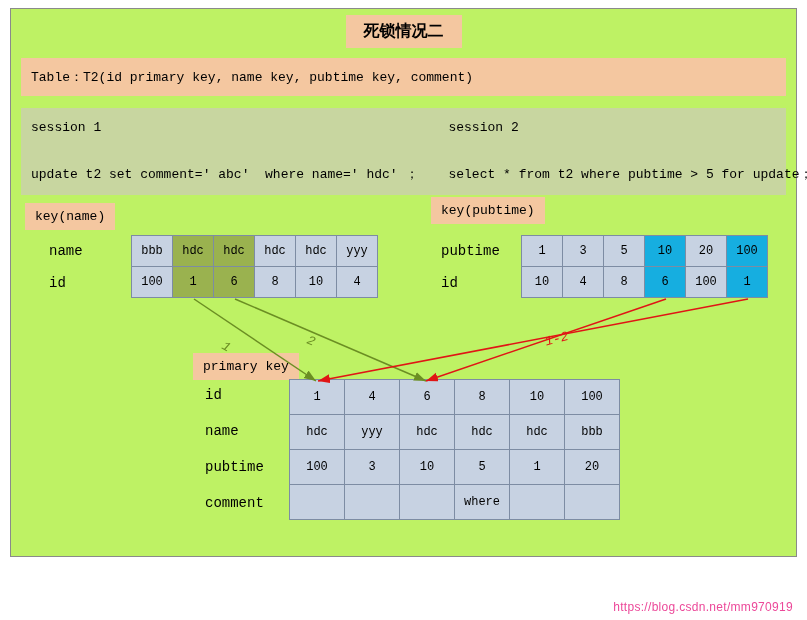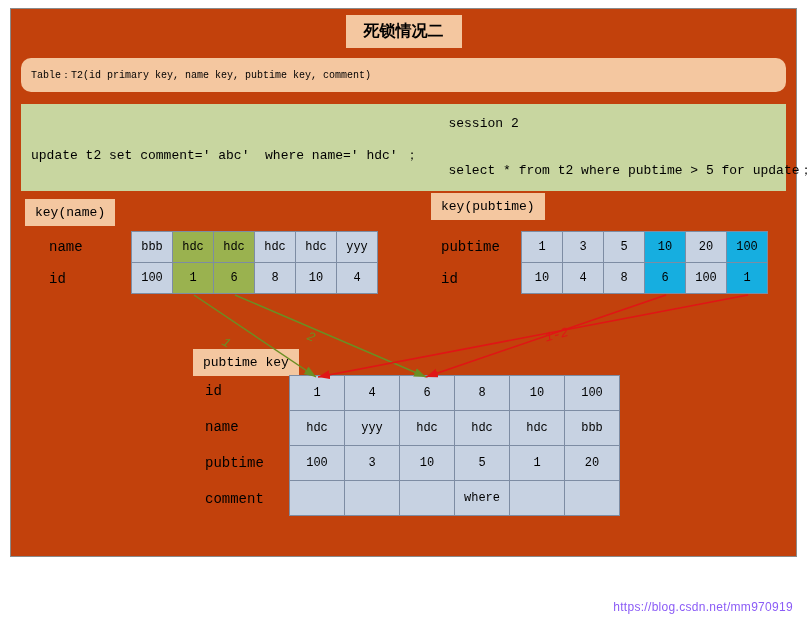--- a/index.html
+++ b/index.html
@@ -26,40 +26,39 @@
     color:#000;
     position:relative;
   }
   .frame{
     border:1px solid var(--frame);
     box-sizing:border-box;
     width:100%;
     height:549px;
     padding:6px 10px 10px 10px;
     position:relative;
-    background:#c2410c;
+    background:#bef264;
   }
   .title{
     background:var(--peach);
     display:inline-block;
     padding:6px 18px;
     font-size:16px;
     font-weight:bold;
     position:relative;
     left:50%;
     transform:translateX(-50%);
     margin-top:0px;
   }
   .schema{
     background:var(--peach);
     padding:10px 10px;
     margin-top:10px;
     font-family:"Courier New",monospace;
-    font-size:10px;
-    border-radius:10px;
+    font-size:13px;
   }
   .sessions{
     background:var(--olive);
     padding:12px 10px;
     margin-top:12px;
     font-family:"Courier New",monospace;
     font-size:13px;
     display:flex;
     gap:30px;
   }
@@ -149,55 +148,56 @@
     pointer-events:none;
   }
   .arrow-label{
     font-family:"Courier New",monospace;
     font-size:13px;
     font-style:italic;
   }
   .watermark{
     position:absolute;
     right:14px;bottom:6px;
-    color:#8b5cf6;
+    color:#ec4899;
     font-family:Arial,sans-serif;
     font-size:12px;
     letter-spacing:0.3px;
   }
 </style>
 </head>
 <body>
 
 <div class="frame">
 
   <div class="title">死锁情况二</div>
 
   <div class="schema">Table：T2(id primary key, name key, pubtime key, comment)</div>
 
   <div class="sessions">
     <div>
+      <div class="s-title">session 1</div>
       <div class="sql">update t2 set comment=' abc'  where name=' hdc' ；</div>
     </div>
     <div>
       <div class="s-title">session 2</div>
       <div class="sql">select * from t2 where pubtime &gt; 5 for update；</div>
     </div>
   </div>
 
   <div class="area">
 
     <div class="idx idx-left">
       <span class="tag">key(name)</span>
     </div>
     <div class="idx idx-right">
       <span class="tag">key(pubtime)</span>
     </div>
     <div class="idx idx-primary">
-      <span class="tag">pubtime key</span>
+      <span class="tag">primary key</span>
     </div>
 
     <div class="row-labels left1">name</div>
     <div class="row-labels left2">id</div>
     <table class="idx-table name-idx">
       <tbody>
           <tr>
         <td>bbb</td>
         <td class="hl-olive">hdc</td>
         <td class="hl-olive">hdc</td>

